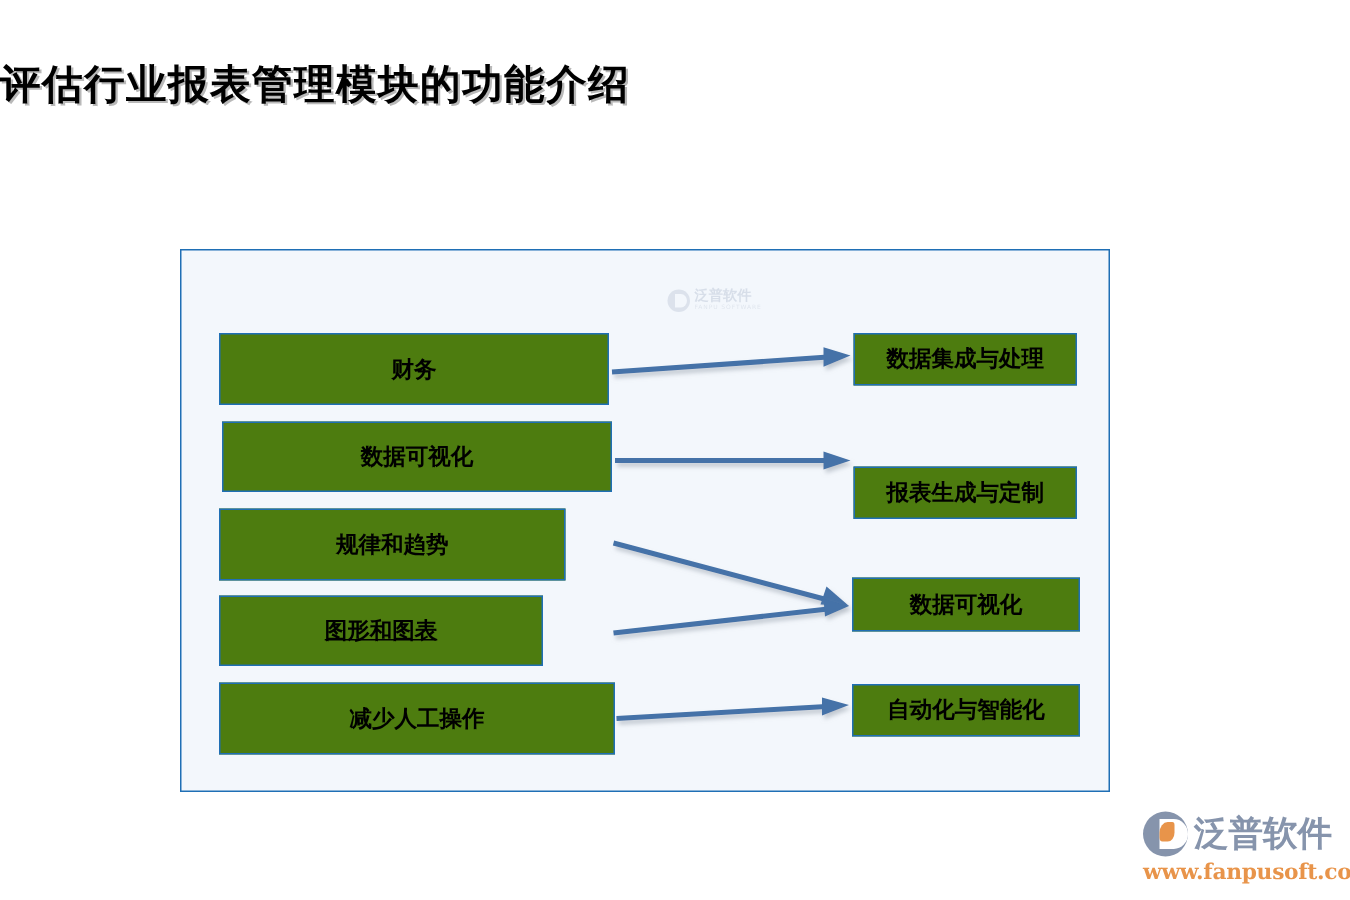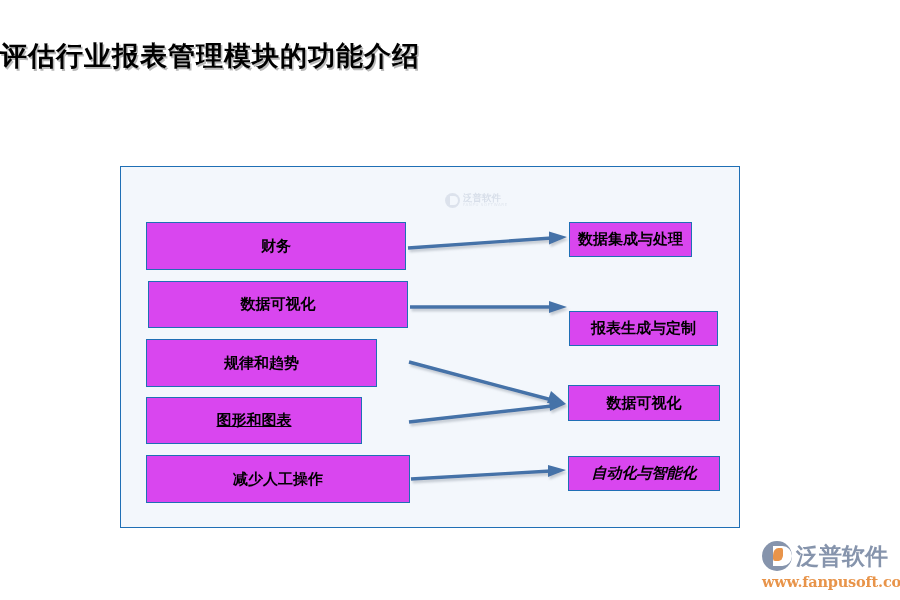--- a/index.html
+++ b/index.html
@@ -88,45 +88,45 @@
     letter-spacing: 0.6px;
     color: #b2bccd;
     display: block;
     margin-top: 1px;
   }
 
   
   .node {
     position: absolute;
     box-sizing: border-box;
-    background: #d946ef;
+    background: #4d7c0f;
     border: 1.4px solid #1f6fb5;
     display: flex;
     align-items: center;
     justify-content: center;
     font-family: "DejaVu Serif", serif;
     font-weight: bold;
     color: #000000;
     white-space: nowrap;
   }
   .node.left  { font-size: 15px; }
   .node.right { font-size: 15px; }
 
   
   #node-l0 { left: 146px; top: 222px; width: 260px; height: 48px; }
   #node-l1 { left: 148px; top: 281px; width: 260px; height: 47px; }
   #node-l2 { left: 146px; top: 339px; width: 231px; height: 48px; text-align: center; }
   #node-l3 { left: 146px; top: 397px; width: 216px; height: 47px; text-decoration: underline; }
   #node-l4 { left: 146px; top: 455px; width: 264px; height: 48px; }
 
   
-  #node-r0 { left: 569px; top: 222px; width: 123px; height: 35px; }
+  #node-r0 { left: 569px; top: 222px; width: 149px; height: 35px; }
   #node-r1 { left: 569px; top: 291px; width: 149px; height: 35px; margin-top: 20px; }
   #node-r2 { left: 568px; top: 385px; width: 152px; height: 36px; }
-  #node-r3 { left: 568px; top: 456px; width: 152px; height: 35px; font-style: italic; }
+  #node-r3 { left: 568px; top: 456px; width: 152px; height: 35px; }
 
   
   #arrow-layer {
     position: absolute;
     left: 0; top: 0;
     width: 900px; height: 600px;
     pointer-events: none;
   }
 
   

